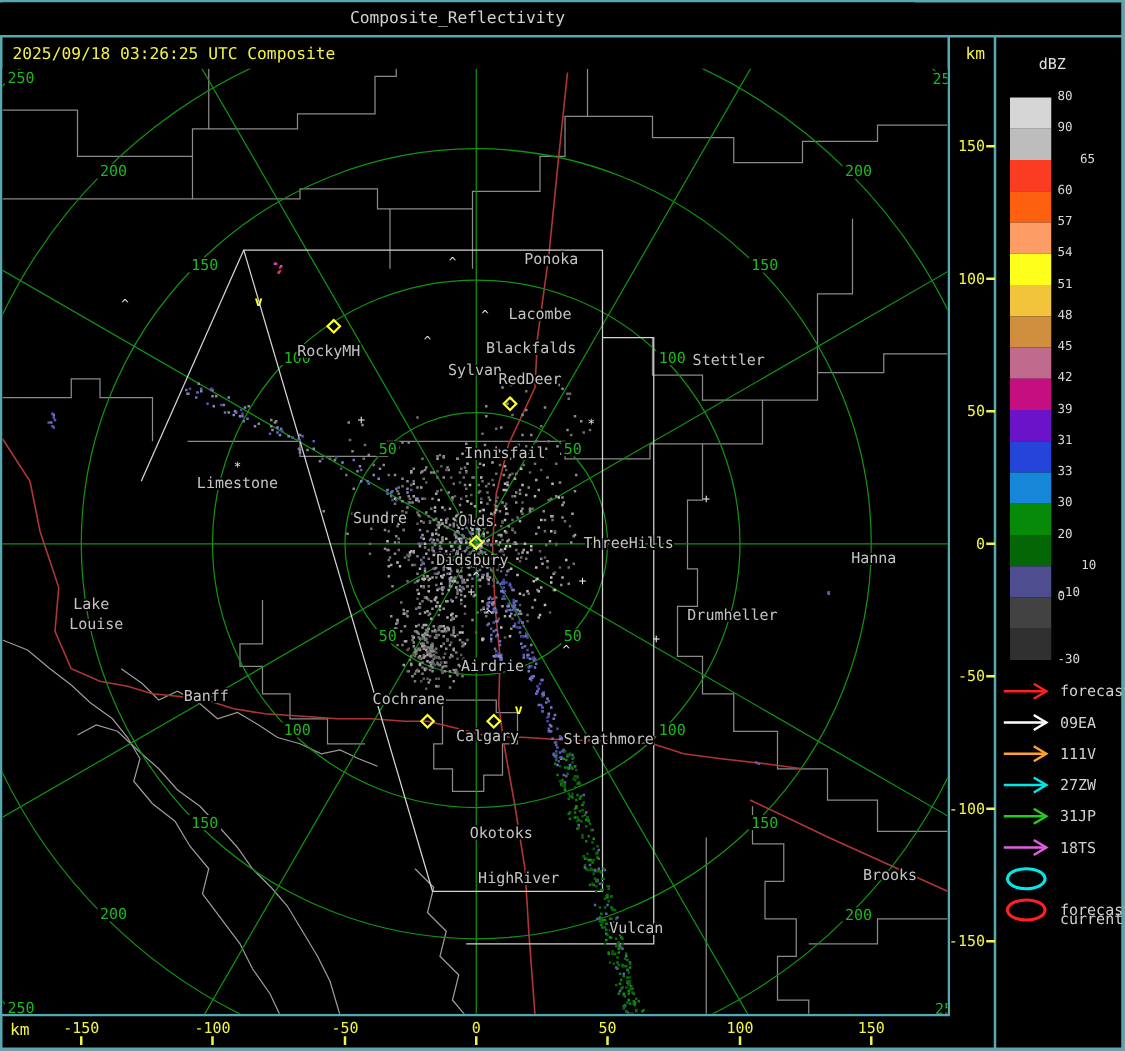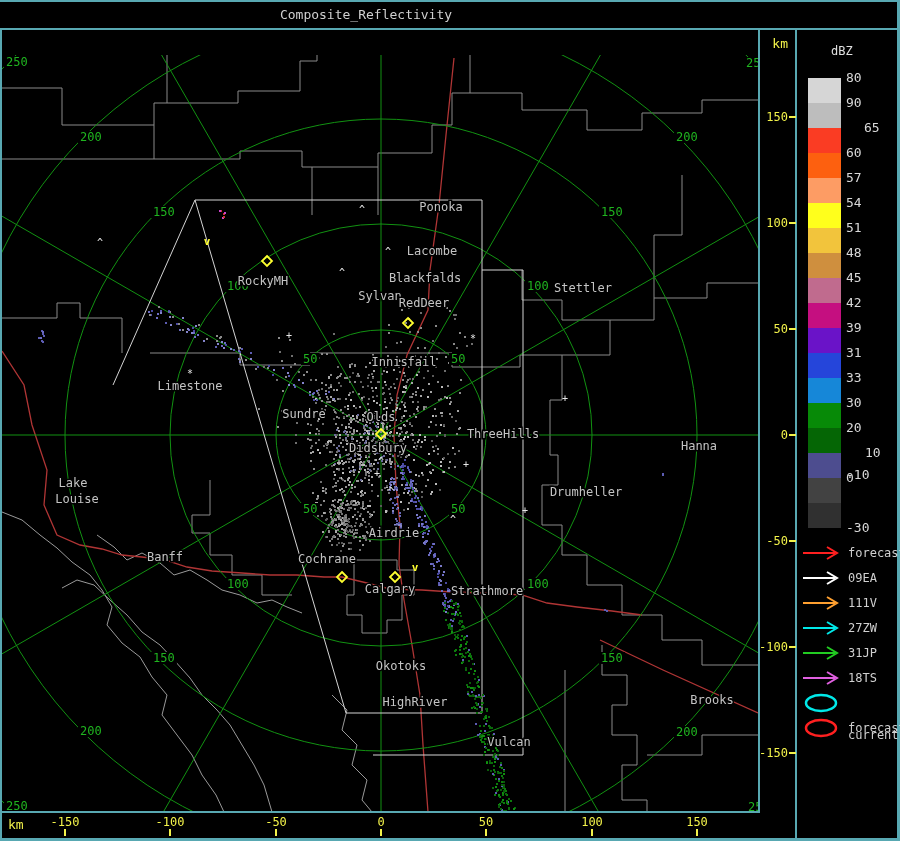--- a/index.html
+++ b/index.html
@@ -9,21 +9,21 @@
   .titlebar{position:absolute;left:0;top:2px;width:732px;height:26px;background:#000;
             color:#d0d0d0;font-size:13px;text-align:center;line-height:26px;}
   .ts{position:absolute;left:10px;top:36px;color:#f2f24a;font-size:13px;}
   .km-top{position:absolute;left:756px;top:36px;width:32px;color:#f2f24a;font-size:13px;text-align:right;}
   .km-bottom{position:absolute;left:8px;top:817px;color:#f2f24a;font-size:13px;}
   #radar-svg{position:absolute;left:2px;top:55px;background:#000;}
   .tickl{position:absolute;color:#f2f24a;font-size:12px;}
   .tickm{position:absolute;background:#f2f24a;}
   .dbz-title{position:absolute;left:831px;top:44px;color:#e0e0e0;font-size:12px;}
   .swatch{position:absolute;left:808px;width:33px;height:25px;}
-  .slabel{position:absolute;left:846px;color:#d8d8d8;font-size:13px;height:13px;line-height:13px;}
+  .slabel{position:absolute;left:846px;color:#d8d8d8;font-size:10px;height:13px;line-height:13px;}
   .llabel{position:absolute;left:848px;color:#d0d0d0;font-size:12px;height:14px;line-height:14px;}
   .lsym{position:absolute;left:801px;}
 </style>
 </head>
 <body>
 
 <div class="app">
 
   <div class="teal" style="left:0;top:0;width:900px;height:2px"></div>
   <div class="teal" style="left:0;top:0;width:2px;height:841px"></div>
@@ -31,20 +31,21 @@
   <div class="teal" style="left:0;top:838px;width:900px;height:3px"></div>
   <div class="teal" style="left:0;top:28px;width:900px;height:2px"></div>
   <div class="teal" style="left:795px;top:28px;width:2px;height:813px"></div>
   <div class="teal" style="left:758px;top:28px;width:2px;height:784px"></div>
   <div class="teal" style="left:0;top:811px;width:760px;height:2px"></div>
 
   <div class="titlebar">
     <span>Composite_Reflectivity</span>
   </div>
 
+  <span class="ts">2025/09/18 03:26:25 UTC Composite</span>
   <span class="km-top">km</span>
   <span class="km-bottom">km</span>
 
   <svg id="radar-svg" width="756" height="756" viewBox="0 0 756 756">
     <g id="g-county" stroke="#8a8a8a" stroke-width="1" fill="none">
       <path d="M165,0 L165,48 L152,48 L152,104 L0,104"></path>
       <path d="M152,70 L60,70 L60,33 L0,33"></path>
       <path d="M165,48 L236,48 L236,36 L298,36 L298,6 L315,6 L315,0"></path>
       <path d="M152,104 L238,104 L238,96 L300,96 L300,112 L376,112 L376,98 L430,98 L430,70 L450,70 L450,38 L468,38 L468,0"></path>
       <path d="M468,38 L520,38 L520,55 L585,55 L585,75 L640,75 L640,58 L700,58 L700,45 L756,45"></path>

